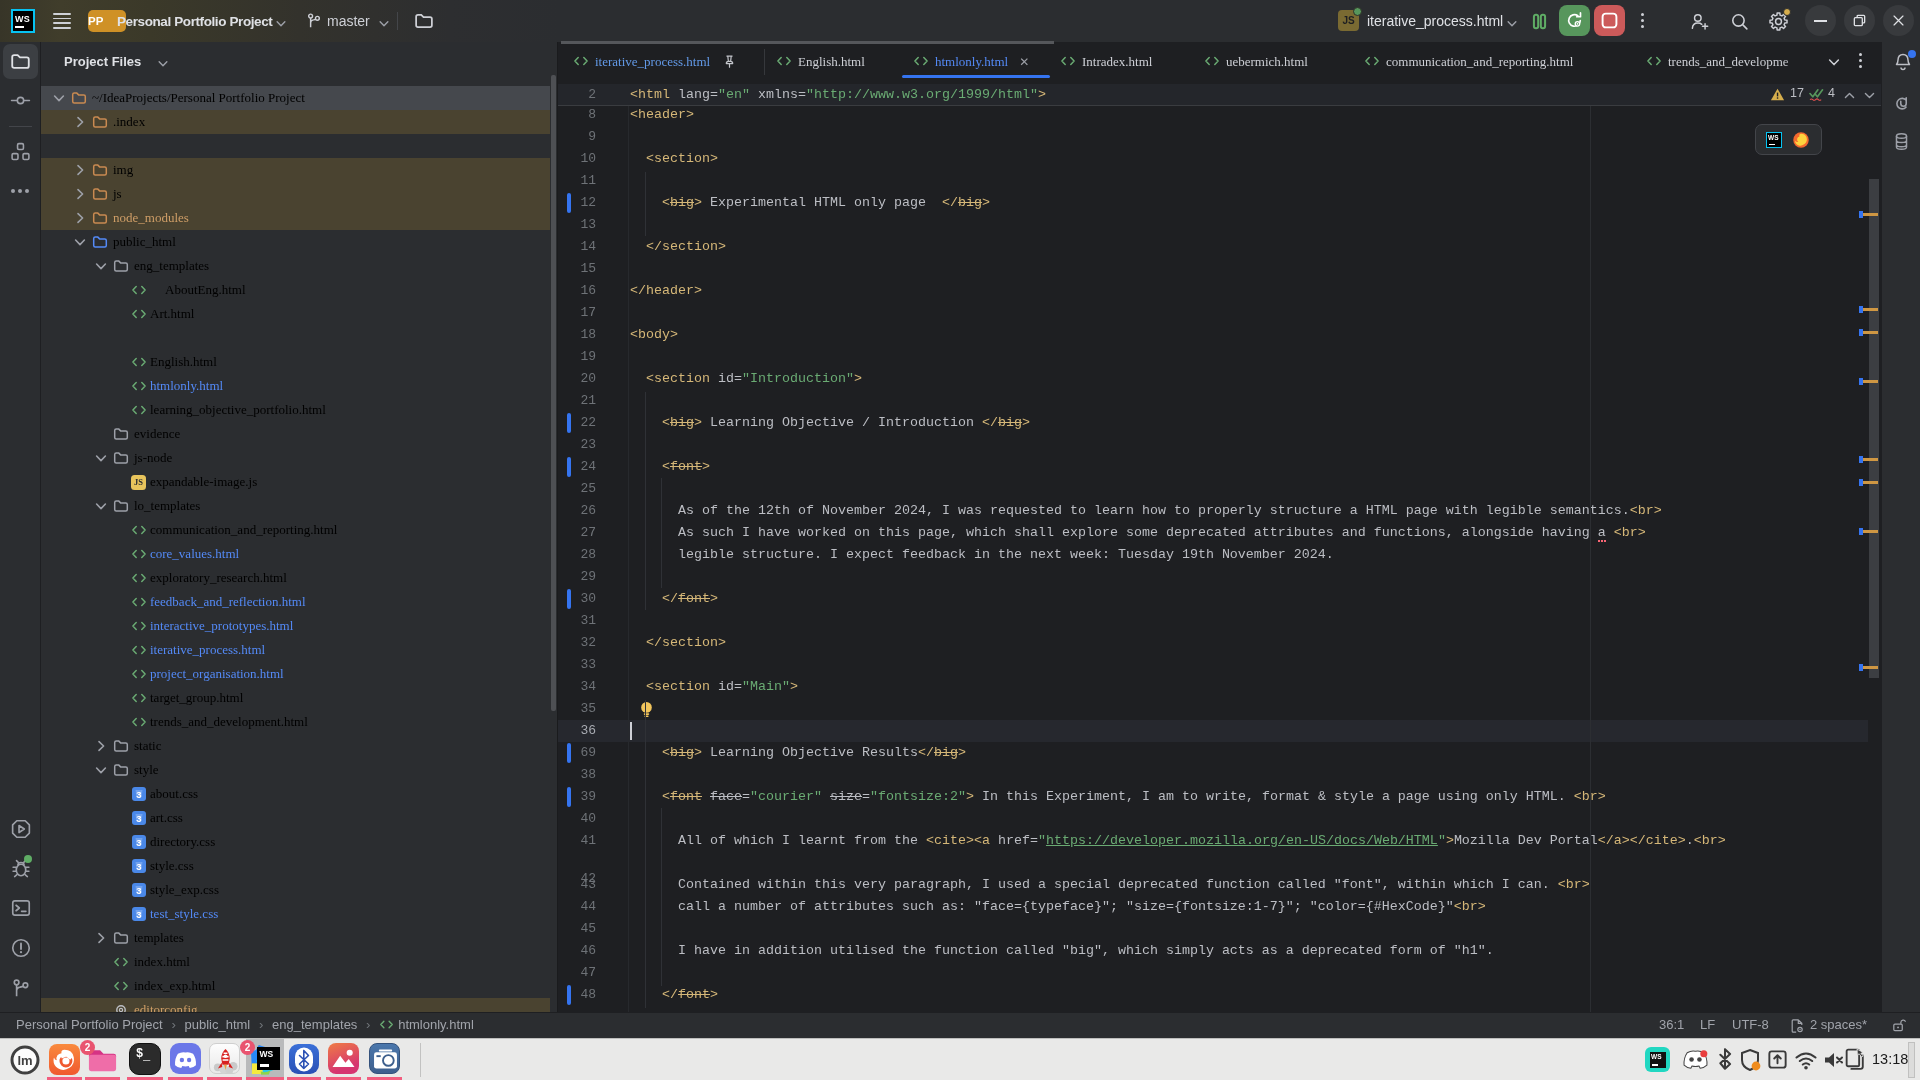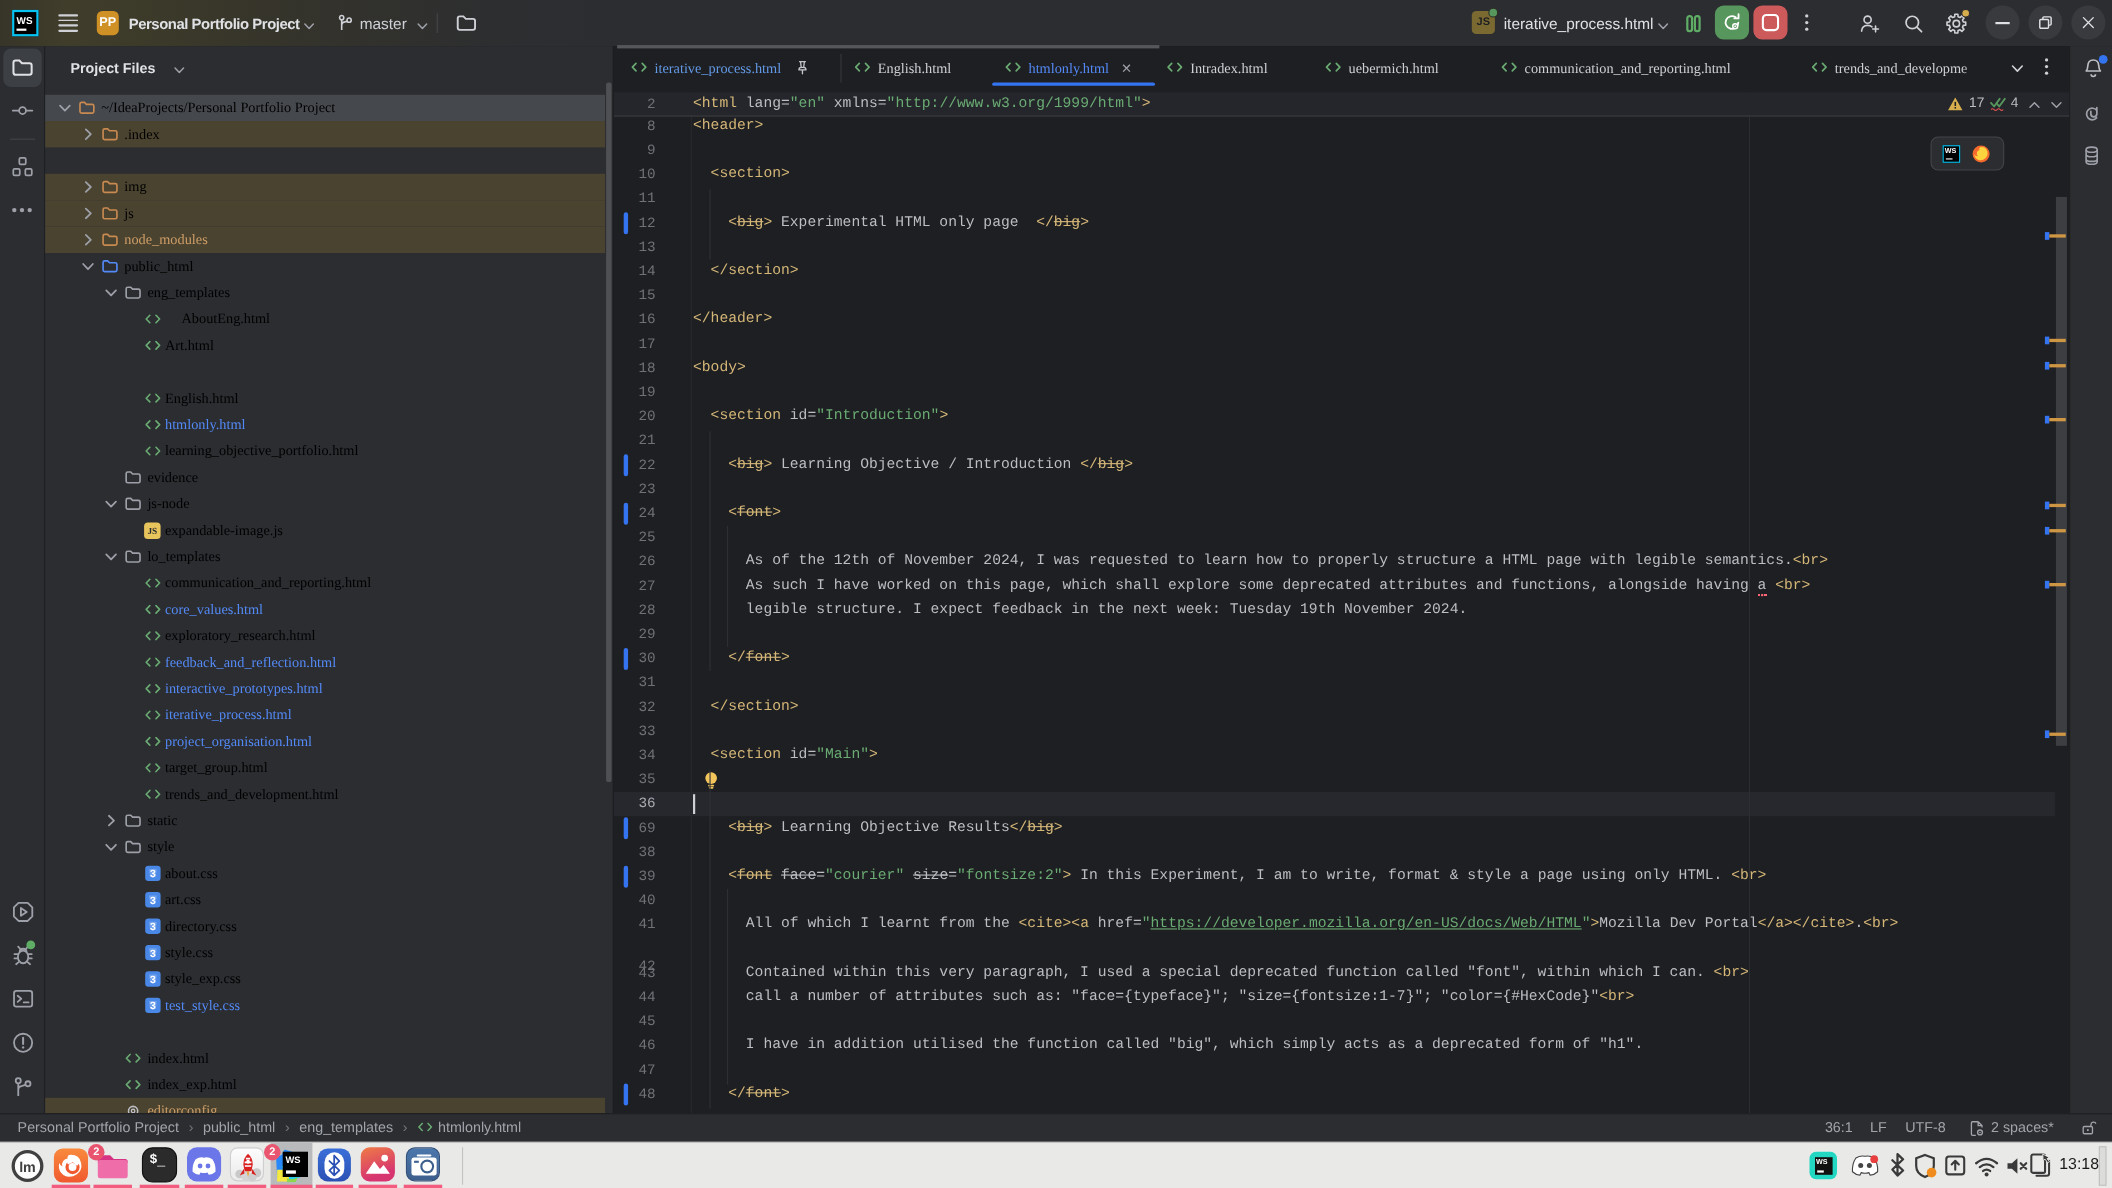--- a/index.html
+++ b/index.html
@@ -8,22 +8,22 @@
 .pos { position:absolute; top:0; }
 
 #titlebar { position:absolute; top:0; left:0; width:1920px; height:42px;
   background:linear-gradient(to right,#373528 0px,#403d2b 60px,#3b3929 150px,#33322c 300px,#2d2e30 450px,#2b2d30 560px,#2b2d30 1920px); }
 #wslogo { position:absolute; left:11px; top:9px; width:24px; height:24px; background:#000;
   border:2px solid #07c3f2; }
 #wslogo b { position:absolute; left:2px; top:3px; color:#fff; font-size:9px; font-weight:bold; letter-spacing:0.2px; }
 #wslogo i { position:absolute; left:2px; bottom:3px; width:9px; height:2px; background:#fff; }
 .burger { position:absolute; left:53px; top:13px; width:18px; height:16px; }
 .burger div { height:1.8px; background:#ced0d6; margin-bottom:2.9px; border-radius:1px; }
-#ppbadge { position:absolute; left:88px; top:10px; width:20px; height:22px; border-radius:5px;
-  background:#cf9126; color:#fdfdfd; font-weight:bold; font-size:11.5px; text-align:center; line-height:22px; }
+#ppbadge { position:absolute; left:88px; top:10px; width:38px; height:22px; border-radius:5px;
+  background:#cf9126; color:#fdfdfd; font-weight:bold; font-size:11.5px; line-height:22px; }
 #projname { position:absolute; left:117px; top:14px; font-weight:bold; font-size:13.5px; letter-spacing:-0.4px; color:#dfe1e5; }
 .tbchev { position:absolute; top:17px; }
 #branchicn { position:absolute; left:305px; top:12px; }
 #branchname { position:absolute; left:327px; top:13px; font-size:14px; color:#ced0d6; }
 #tbsep { position:absolute; left:397px; top:12px; width:1px; height:18px; background:#44464a; }
 #tbfolder { position:absolute; left:414px; top:11px; }
 
 #runjs { position:absolute; left:1338px; top:10px; width:21px; height:21px; border-radius:4px; background:#7a6a32; color:#1e1f22; font-weight:bold; font-size:10px; text-align:center; line-height:21px; }
 #runjs i { position:absolute; right:-3px; top:-3px; width:9px; height:9px; border-radius:50%; background:#57965c; border:1.5px solid #2e3028; }
 #runname { position:absolute; left:1367px; top:13px; font-size:14px; color:#dfe1e5; }
@@ -792,20 +792,33 @@
     </div>
 <div class="trow bluetxt" style="top:816px">
       <span style="left:90px" class="pos">
         <svg class="ticon" viewBox="0 0 16 16">
           <rect x="1" y="1" width="14" height="14" rx="3" fill="#4a88e8"></rect>
           <path d="M4.5 4 h7 l-0.8 7 -2.7 1 -2.7-1 -0.15-1.8" fill="#eef4fd" opacity="0.25"></path>
           <text x="8" y="11.6" font-size="9.5" font-weight="bold" fill="#fff" text-anchor="middle" font-family="Liberation Sans">3</text>
         </svg>
       </span>
       <span class="tlabel" style="left:109px">test_style.css</span>
+    </div>
+<div class="trow " style="top:840px">
+      <span style="left:52px" class="pos">
+        <svg class="tchev" viewBox="0 0 16 16">
+          <path d="M6 3.6 L10.6 8 L6 12.4" fill="none" stroke="#9da0a8" stroke-width="1.6" stroke-linecap="round" stroke-linejoin="round"></path>
+        </svg>
+      </span>
+      <span style="left:72px" class="pos">
+        <svg class="ticon" viewBox="0 0 16 16">
+          <path d="M1.7 4.6 q0-1.5 1.5-1.5 h2.6 l1.8 1.8 h5.2 q1.5 0 1.5 1.5 v5 q0 1.5 -1.5 1.5 h-9.6 q-1.5 0 -1.5-1.5 z" fill="none" stroke="#9da0a8" stroke-width="1.5"></path>
+        </svg>
+      </span>
+      <span class="tlabel" style="left:93px">templates</span>
     </div>
 <div class="trow " style="top:864px">
       <span style="left:72px" class="pos">
         <svg class="ticon" viewBox="0 0 16 16">
           <path d="M5.2 4.6 L1.9 8 L5.2 11.4 M10.8 4.6 L14.1 8 L10.8 11.4" fill="none" stroke="#6aab73" stroke-width="1.5" stroke-linecap="round" stroke-linejoin="round"></path>
         </svg>
       </span>
       <span class="tlabel" style="left:93px">index.html</span>
     </div>
 <div class="trow " style="top:888px">

